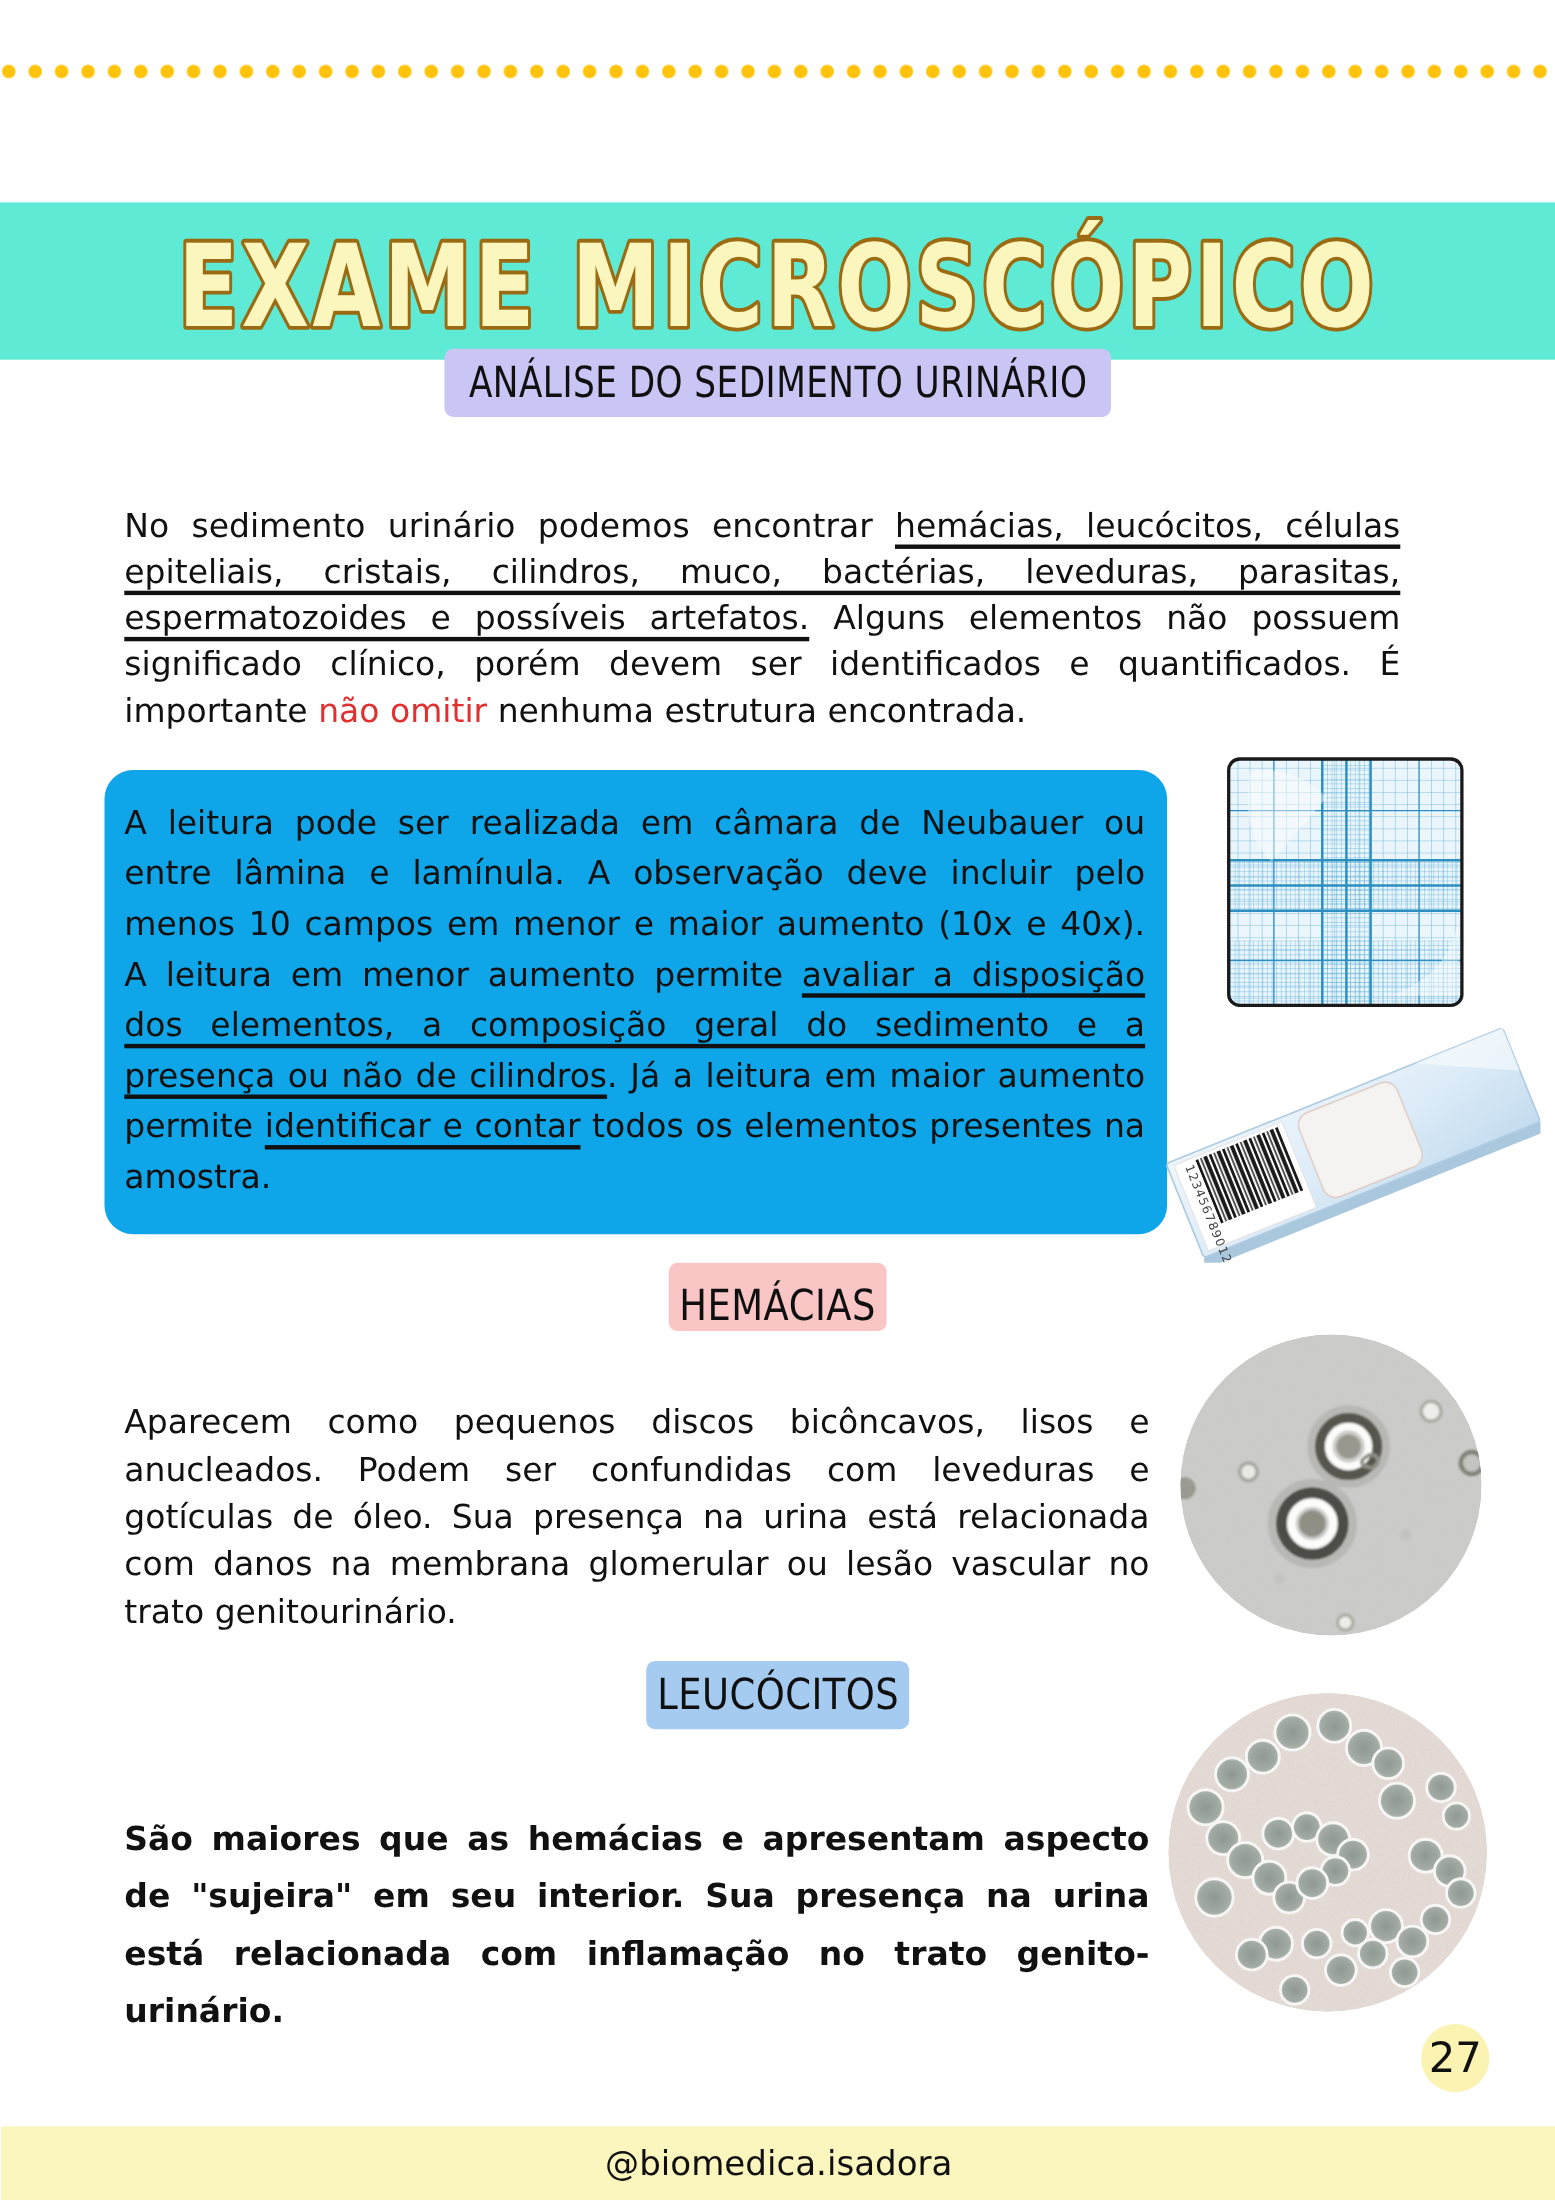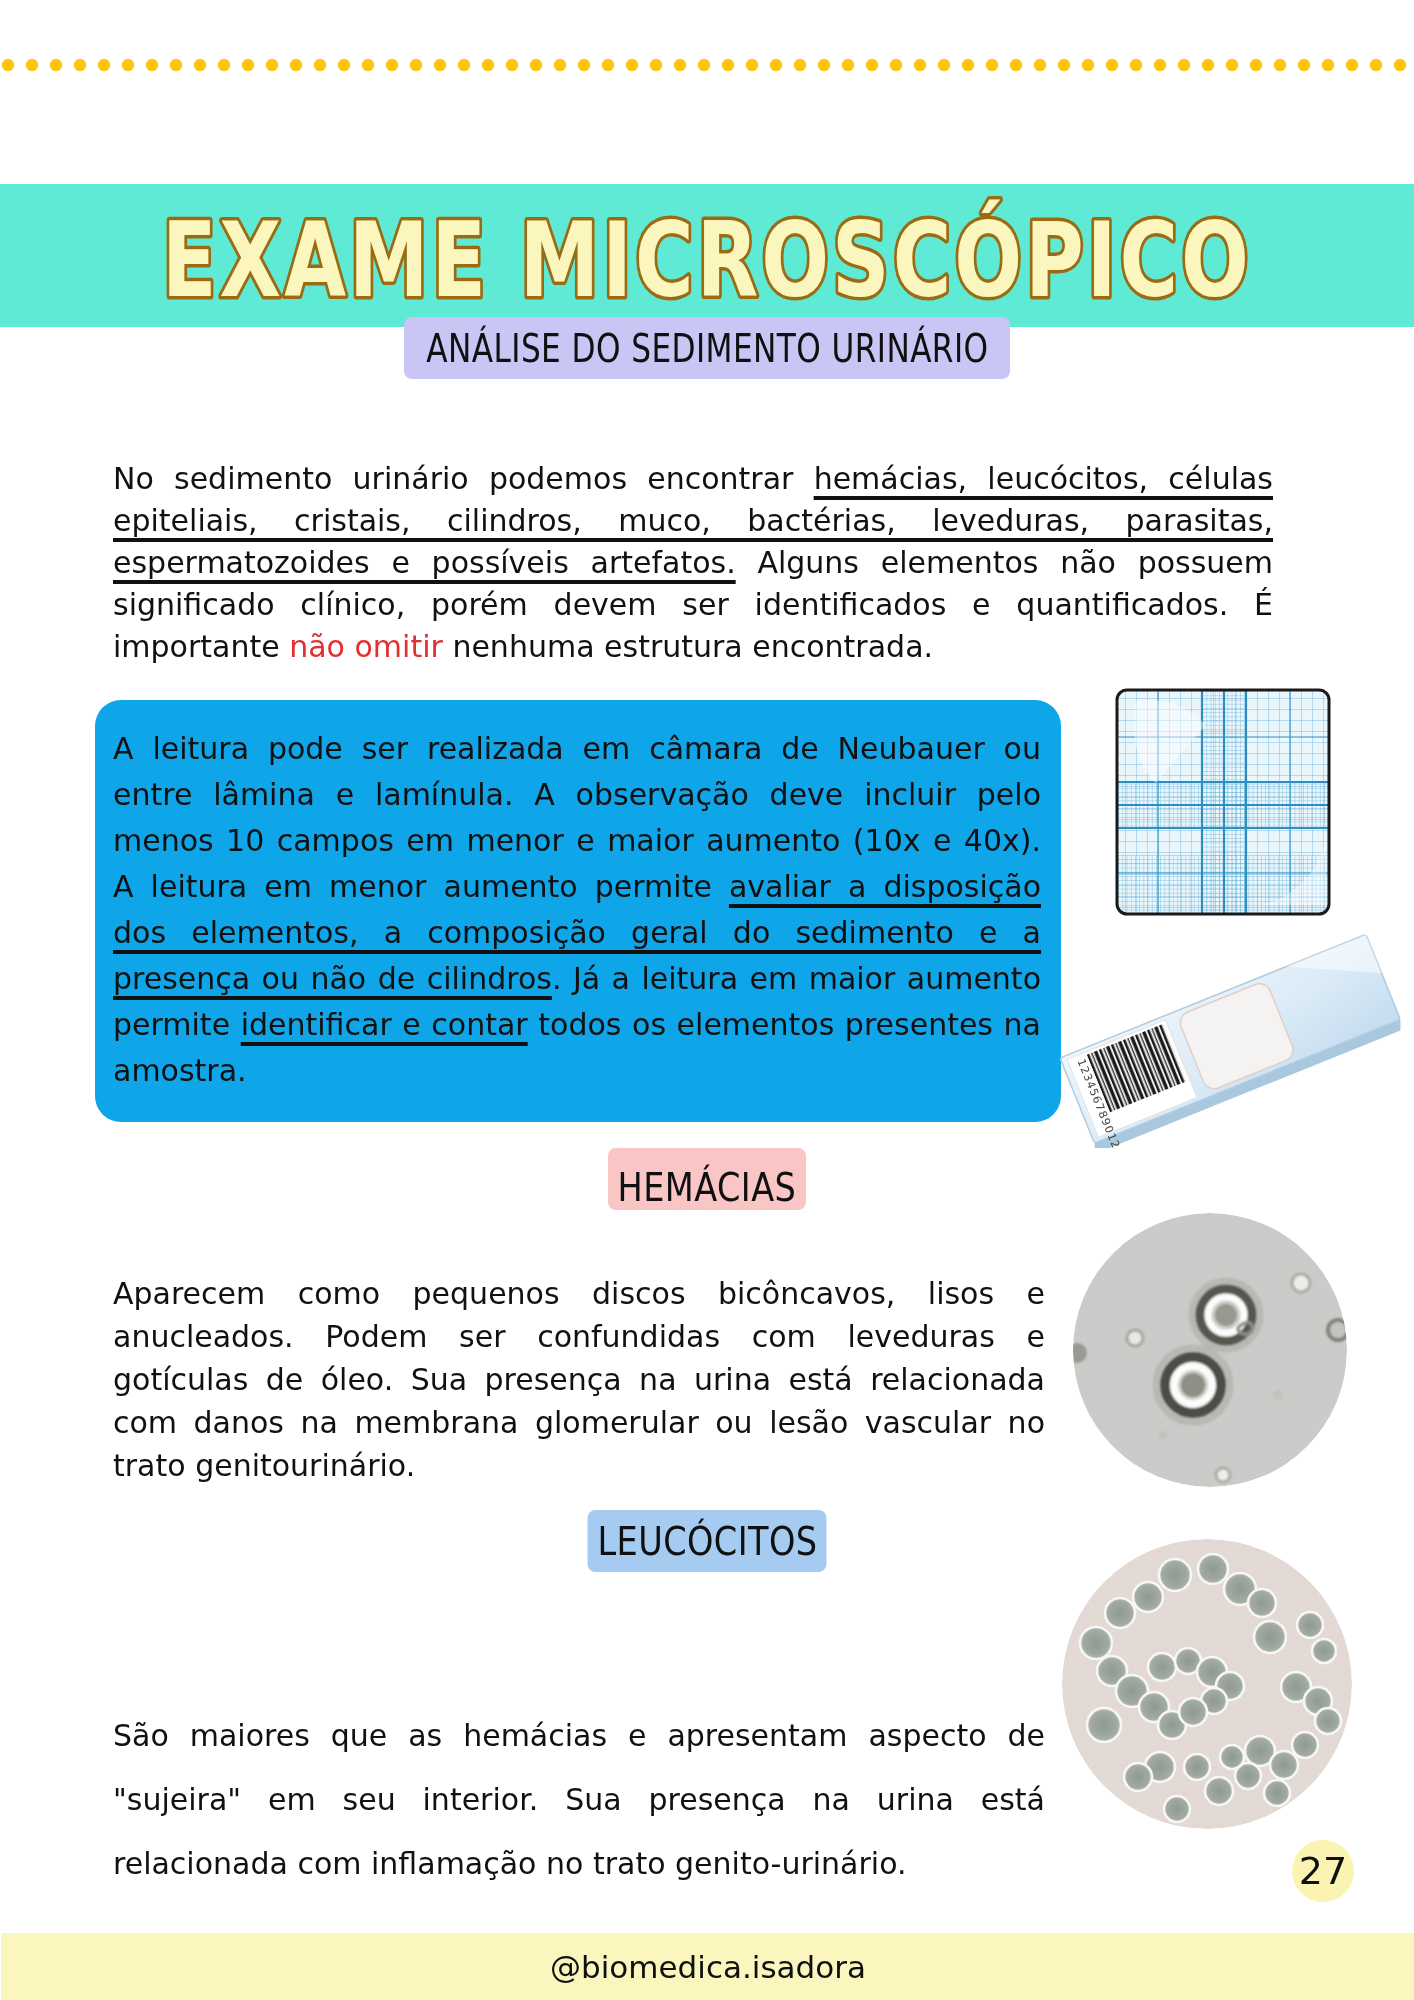--- a/index.html
+++ b/index.html
@@ -39,21 +39,21 @@
   .pill-purple{top:317px;width:606px;background:#C9C5F4;}
   .pill-pink{top:1148px;width:198px;background:#F9C5C5;align-items:flex-end;}
   .pill-blue{top:1510px;width:239px;background:#A6CBF0;}
   
   .para{
     position:absolute;text-align:justify;
     font-size:30px;color:#111;
   }
   .para1{left:113px;top:428px;width:1160px;line-height:42px;}
   .para-hem{left:113px;top:1242px;width:932px;line-height:43px;}
-  .para-leu{left:113px;top:1674px;width:932px;line-height:64px;}
+  .para-leu{left:113px;top:1617px;width:932px;line-height:52px;font-weight:bold;}
   .seg-u{
     text-decoration:underline;
     text-decoration-thickness:3.5px;
     text-underline-offset:7px;
     text-decoration-skip-ink:none;
   }
   .seg-r{color:#E03030;}
   
   .greenbox{
     position:absolute;left:95px;top:700px;width:966px;

